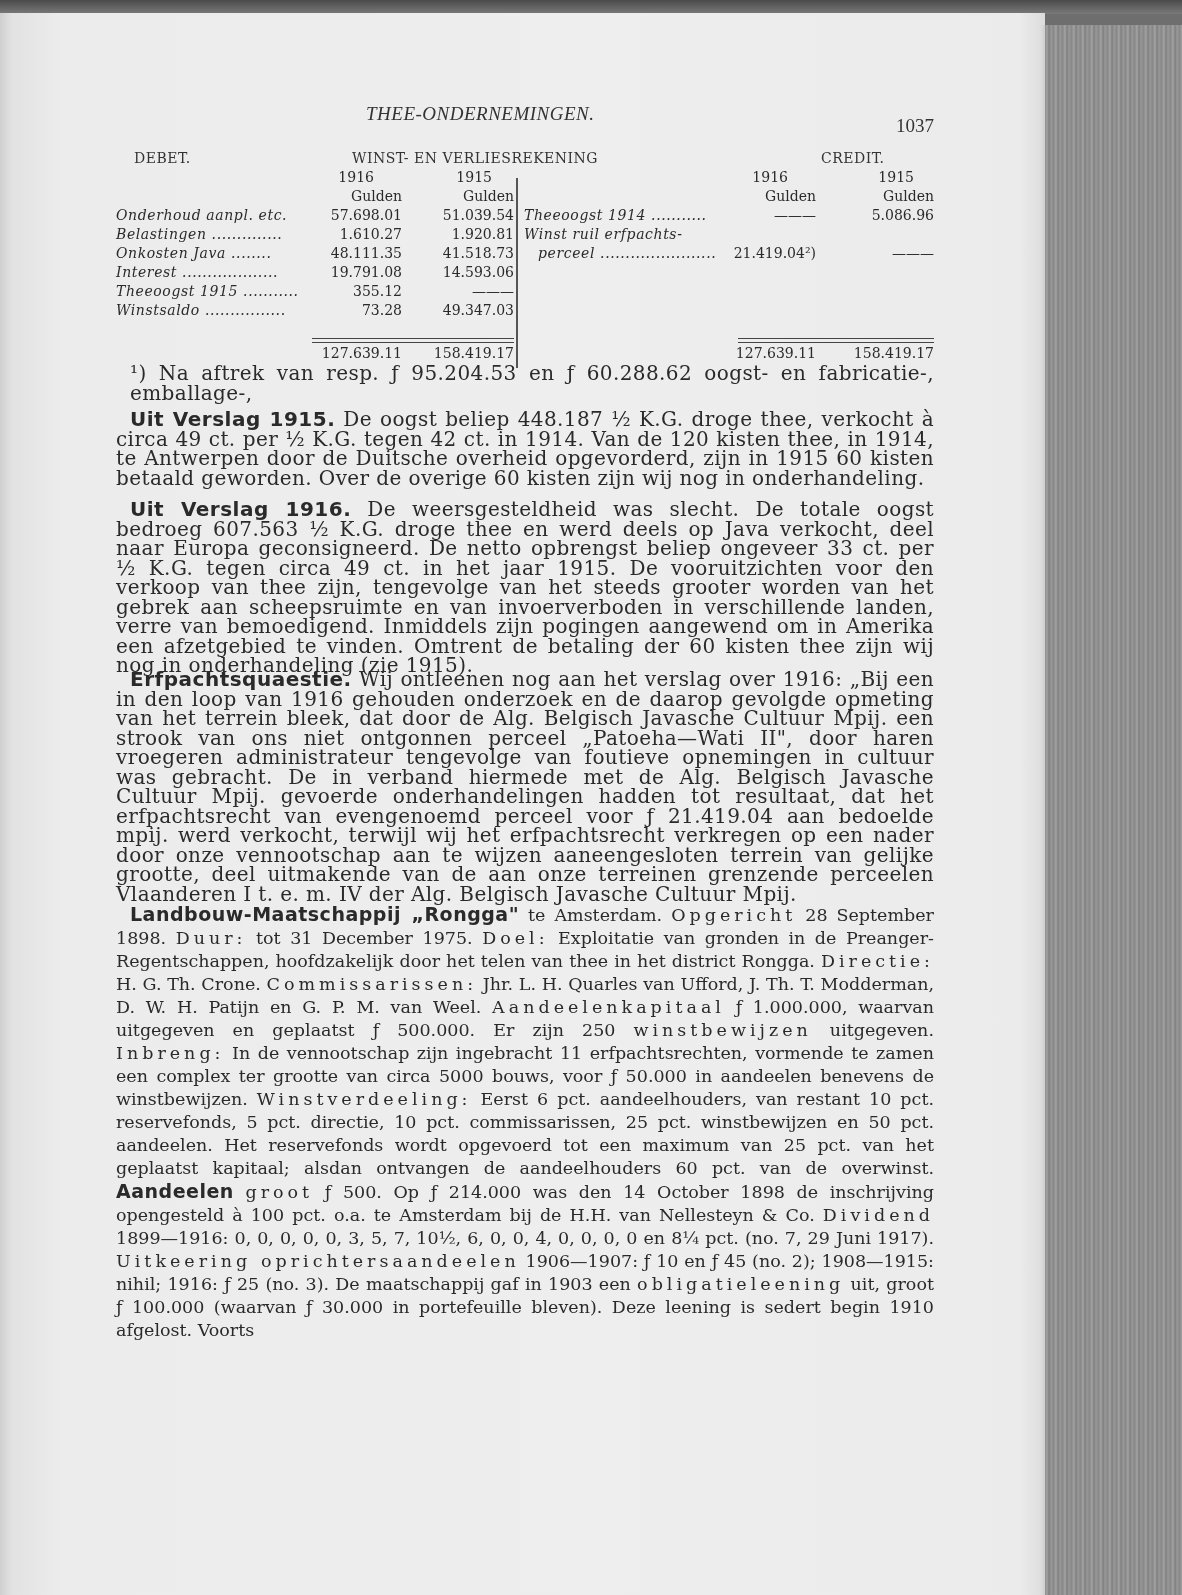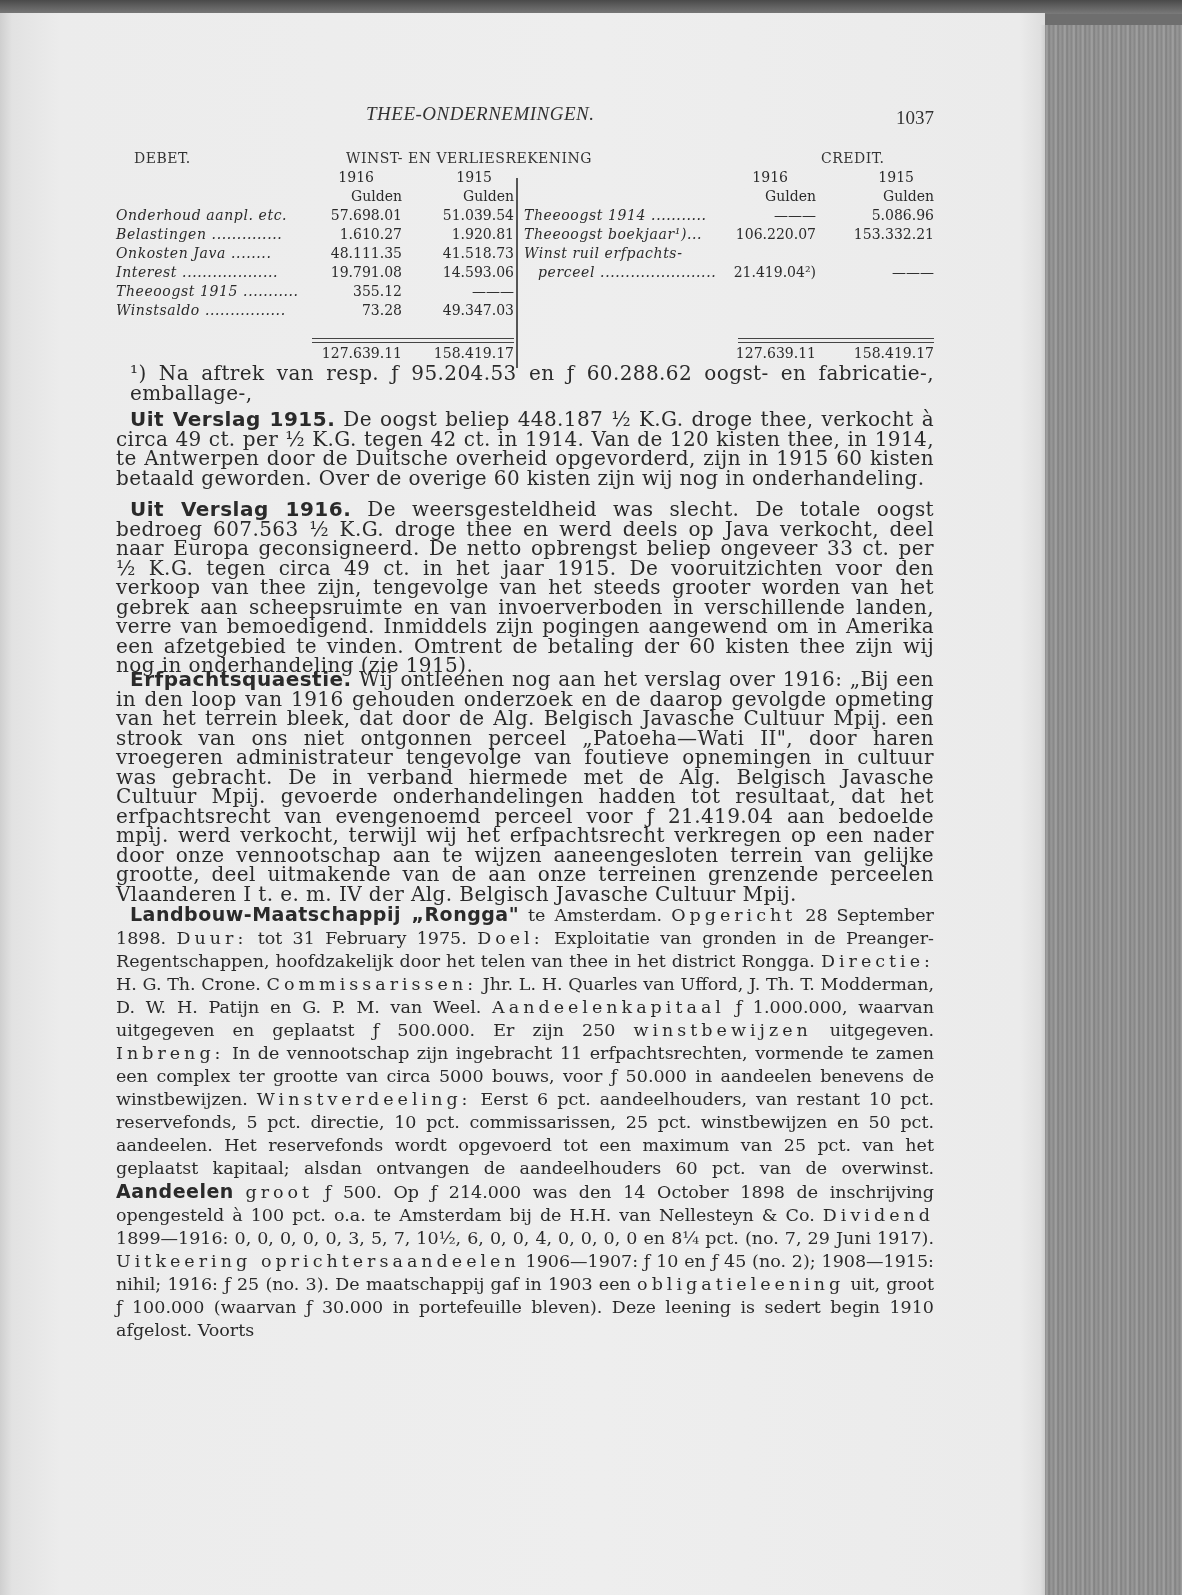--- a/index.html
+++ b/index.html
@@ -30,21 +30,21 @@
       position: absolute; left: 116px; top: 0; width: 818px;
     }
     .running-head {
       position: absolute; top: 103px; left: 0; width: 818px; height: 24px;
     }
     .running-title {
       position: absolute; left: 250px; top: 0; font-style: italic; font-size: 19px; letter-spacing: 0.5px;
       font-family: "Liberation Serif", serif; color: #333;
     }
     .page-number {
-      position: absolute; right: 0; top: 4px; font-size: 19px; font-family: "Liberation Serif", serif; color: #333;
+      position: absolute; right: 0; top: 12px; font-size: 19px; font-family: "Liberation Serif", serif; color: #333;
     }
     .table-head {
       position: absolute; top: 150px; left: 0; width: 818px; font-size: 14px; letter-spacing: 0.5px;
       font-family: "DejaVu Serif", serif; color: #333;
     }
     .table-head span { position: absolute; top: 0; }
     .ledger { position: absolute; top: 168px; left: 0; width: 818px; font-size: 14px; line-height: 19px; }
     .debit-side { position: absolute; left: 0; top: 0; width: 398px; }
     .credit-side { position: absolute; left: 408px; top: 0; width: 410px; }
     .divider-v { position: absolute; left: 400px; top: 10px; width: 2px; height: 190px; background: #555; }
@@ -71,21 +71,21 @@
 
 <div class="content">
 
   <div class="running-head">
     <span class="running-title">THEE-ONDERNEMINGEN.</span>
     <span class="page-number">1037</span>
   </div>
 
   <div class="table-head">
     <span style="left:18px">DEBET.</span>
-    <span style="left:230px">WINST- EN VERLIESREKENING</span>
+    <span style="left:236px">WINST- EN VERLIESREKENING</span>
     <span style="left:705px">CREDIT.</span>
   </div>
 
   <div class="ledger">
     <div class="divider-v"></div>
 
     <div class="debit-side">
       <div class="row">
         <span class="v1" style="right:140px">1916</span>
         <span class="v2" style="right:22px">1915</span>
@@ -137,25 +137,20 @@
         <span class="v2" style="right:20px">1915</span>
       </div>
       <div class="row">
         <span class="v1">Gulden</span>
         <span class="v2">Gulden</span>
       </div>
       <div class="row">
         <span class="lbl">Theeoogst 1914 ...........</span>
         <span class="v1">———</span>
         <span class="v2">5.086.96</span>
-      </div>
-      <div class="row">
-        <span class="lbl">Theeoogst boekjaar¹)...</span>
-        <span class="v1">106.220.07</span>
-        <span class="v2">153.332.21</span>
       </div>
       <div class="row">
         <span class="lbl">Winst ruil erfpachts-</span>
       </div>
       <div class="row">
         <span class="lbl" style="left:14px">perceel .......................</span>
         <span class="v1">21.419.04²)</span>
         <span class="v2">———</span>
       </div>
       <div class="total-rule" style="left:214px; width:196px; top:170px;"></div>
@@ -184,21 +179,21 @@
     <span class="indent"></span><span class="bold-sans">Erfpachtsquaestie.</span>
     <span>Wij ontleenen nog aan het verslag over 1916: „Bij een in den loop van 1916 gehouden onderzoek en de daarop gevolgde opmeting van het terrein bleek, dat door de Alg. Belgisch Javasche Cultuur Mpij. een strook van ons niet ontgonnen perceel „Patoeha—Wati II", door haren vroegeren administrateur tengevolge van foutieve opnemingen in cultuur was gebracht. De in verband hiermede met de Alg. Belgisch Javasche Cultuur Mpij. gevoerde onderhandelingen hadden tot resultaat, dat het erfpachtsrecht van evengenoemd perceel voor ƒ 21.419.04 aan bedoelde mpij. werd verkocht, terwijl wij het erfpachtsrecht verkregen op een nader door onze vennootschap aan te wijzen aaneengesloten terrein van gelijke grootte, deel uitmakende van de aan onze terreinen grenzende perceelen Vlaanderen I t. e. m. IV der Alg. Belgisch Javasche Cultuur Mpij.</span>
   </div>
 
   <div class="para large" style="top:903px;">
     <span class="indent"></span><span class="bold-sans" style="font-size:19px">Landbouw-Maatschappij „Rongga"</span>
     <span>te Amsterdam.</span>
     <span class="spaced">Opgericht</span>
     <span>28 September 1898.</span>
     <span class="spaced">Duur:</span>
-    <span>tot 31 February 1975.</span>
+    <span>tot 31 December 1975.</span>
     <span class="spaced">Doel:</span>
     <span>Exploitatie van gronden in de Preanger-Regentschappen, hoofdzakelijk door het telen van thee in het district Rongga.</span>
     <span class="spaced">Directie:</span>
     <span>H. G. Th. Crone.</span>
     <span class="spaced">Commissarissen:</span>
     <span>Jhr. L. H. Quarles van Ufford, J. Th. T. Modderman, D. W. H. Patijn en G. P. M. van Weel.</span>
     <span class="spaced">Aandeelenkapitaal</span>
     <span>ƒ 1.000.000, waarvan uitgegeven en geplaatst ƒ 500.000. Er zijn 250</span>
     <span class="spaced">winstbewijzen</span>
     <span>uitgegeven.</span>

